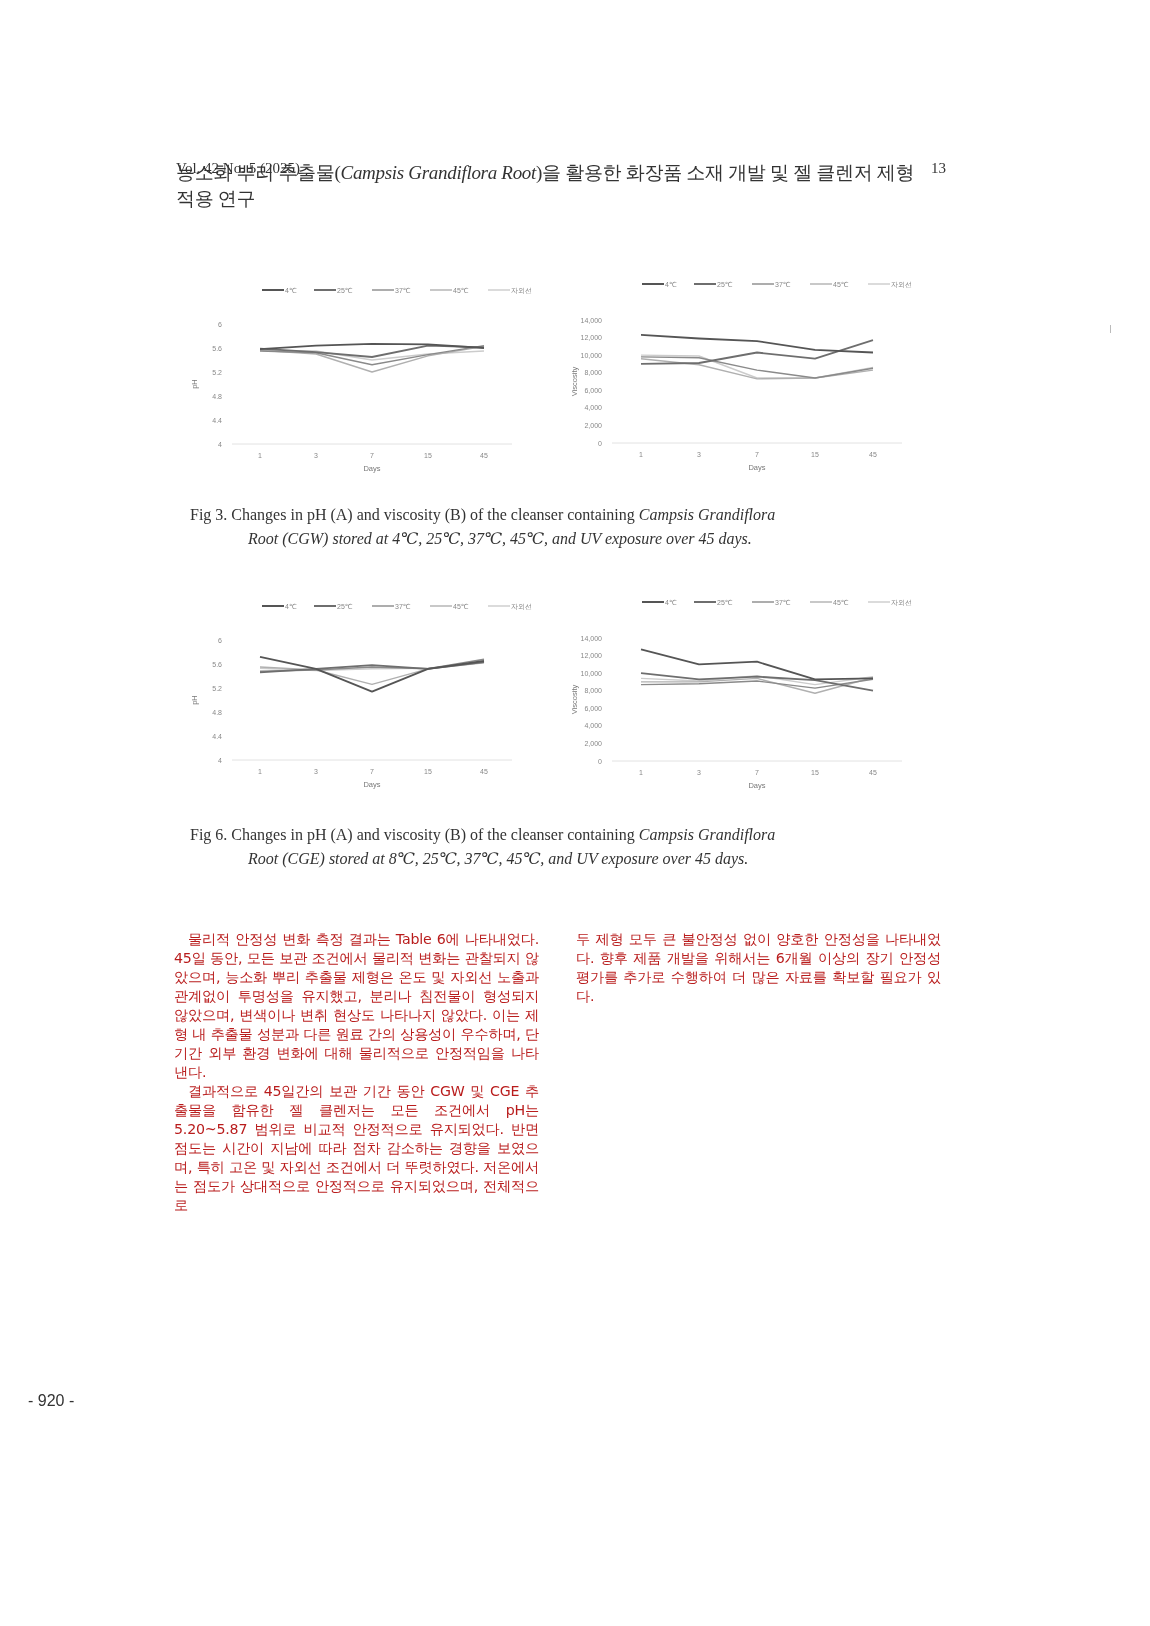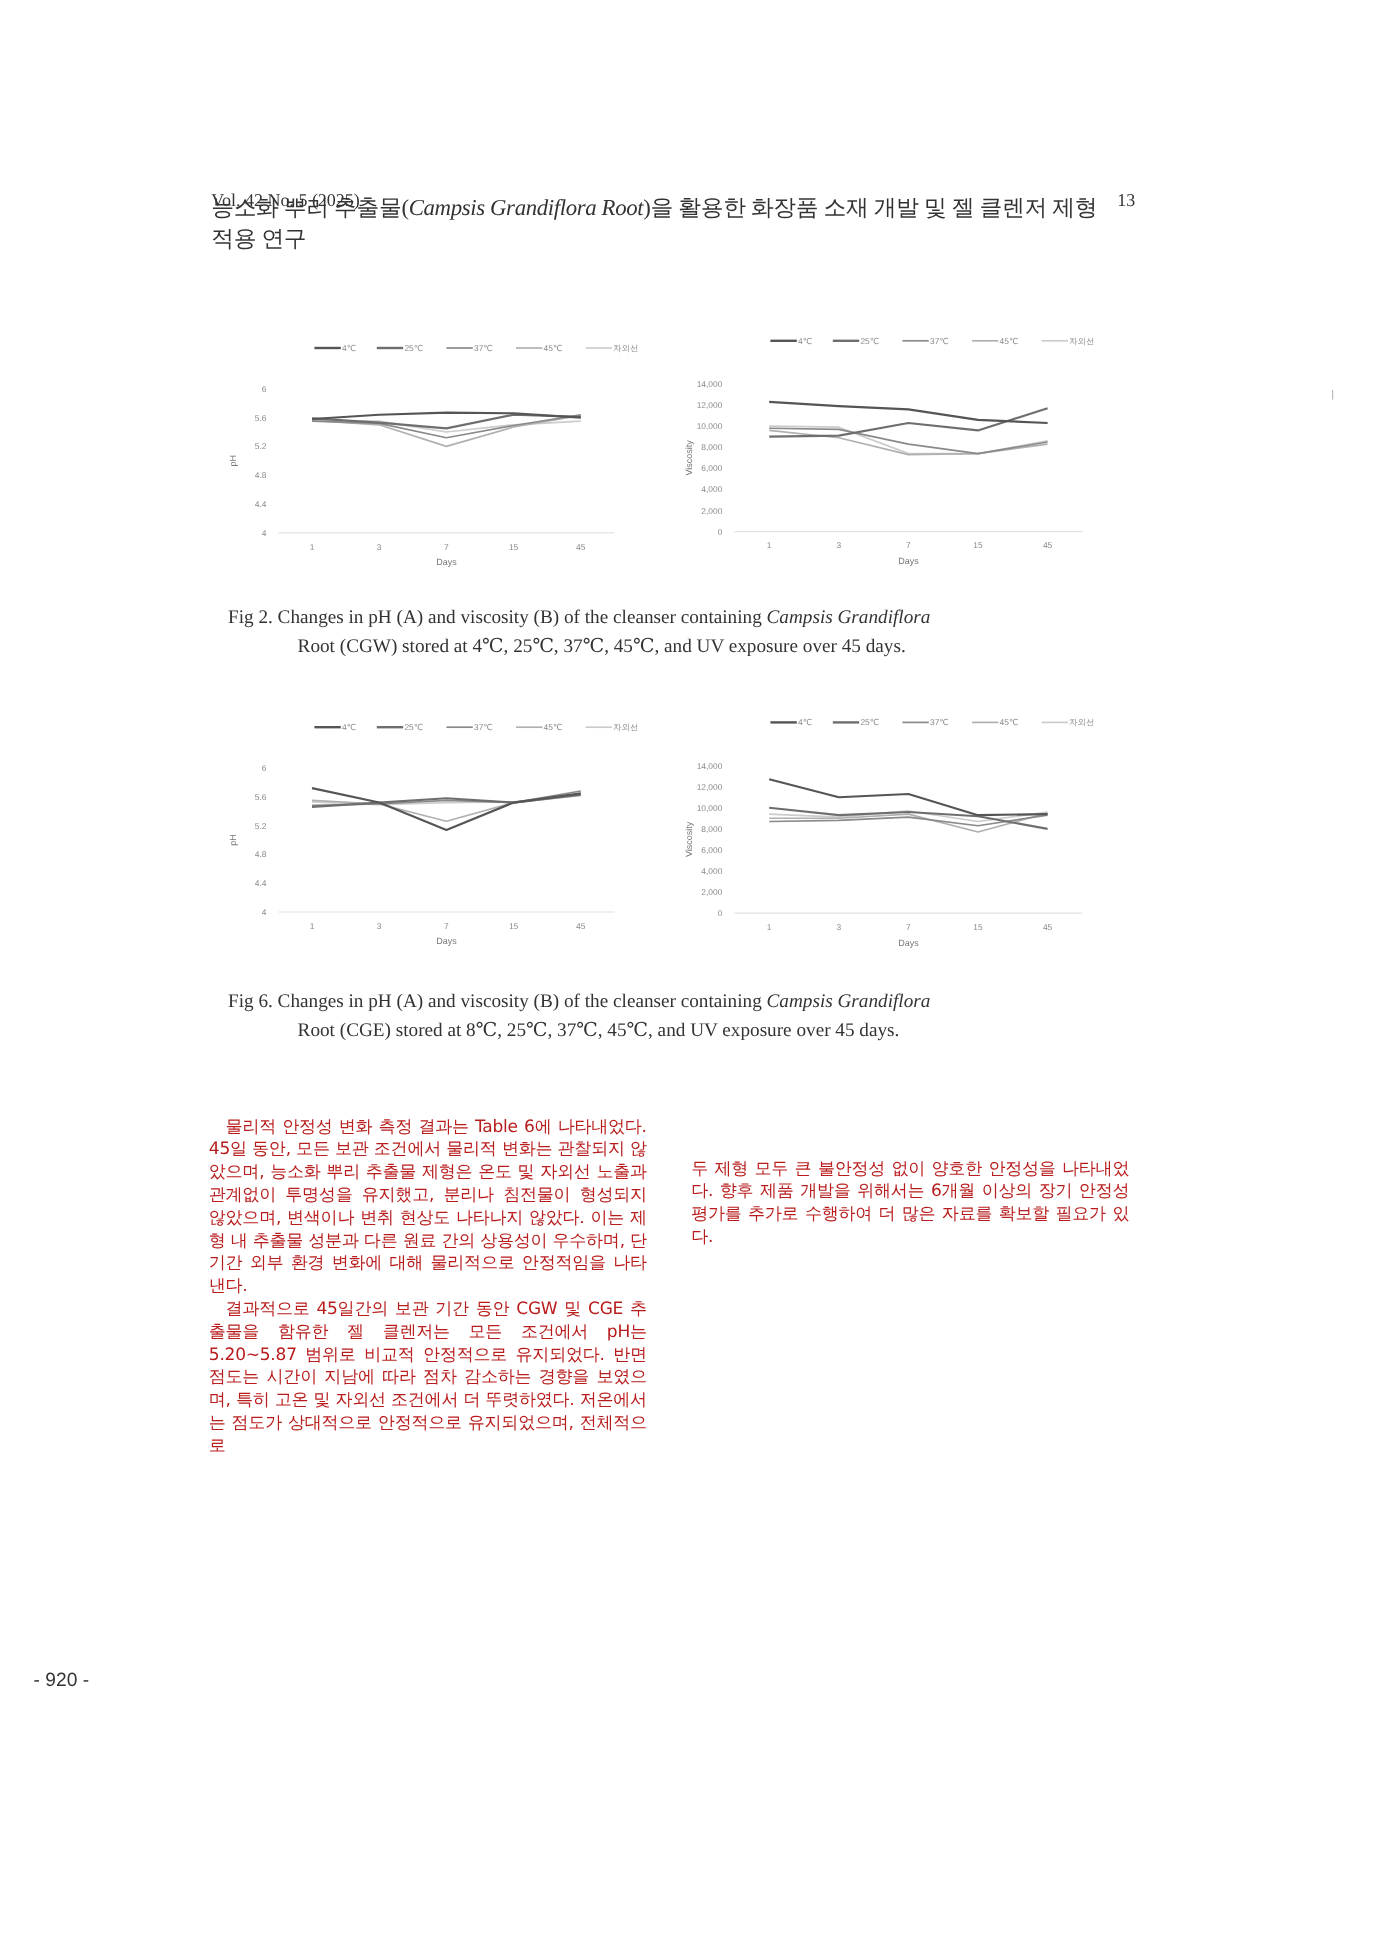--- a/index.html
+++ b/index.html
@@ -10,26 +10,26 @@
   .running-head .vol { position: absolute; left: 0; top: 0; text-align: center; }
   .running-head .title { position: absolute; right: 30px; top: 0; font-size: 19px; letter-spacing: -0.3px; }
   .running-head .pg { position: absolute; right: 0; top: 0; }
   .chart { position: absolute; }
   .chart svg { display: block; overflow: visible; }
   .tick { font-family: "Liberation Sans", "DejaVu Sans", sans-serif; font-size: 7px; fill: #888; }
   .axis-lbl { font-family: "Liberation Sans", "DejaVu Sans", sans-serif; font-size: 7.5px; fill: #777; }
   .legend-lbl { font-family: "Liberation Sans", "DejaVu Sans", sans-serif; font-size: 7px; fill: #888; }
   .caption { position: absolute; left: 190px; width: 750px; font-size: 16px; line-height: 24px;
              color: #333; text-align: justify; }
-  .caption .indent { padding-left: 58px; display: block; }
+  .caption .indent { padding-left: 58px; display: block; font-style: italic; }
   .caption i { font-style: italic; }
   .col { position: absolute; width: 365px; font-size: 14.2px; line-height: 19px; color: #b91c1c;
          text-align: justify; font-family: "DejaVu Sans", sans-serif; letter-spacing: -0.2px; }
   .col p { margin: 0; text-indent: 14px; }
-  .col p.noindent { text-indent: 0; margin-top: 35px; }
+  .col p.noindent { text-indent: 0; }
   .section-title { text-align: center; font-weight: bold; font-size: 16px; margin: 34px 0 26px 0;
                    font-family: "DejaVu Sans", sans-serif; }
   .footer-page { position: absolute; top: 1392px; left: 0; width: 1150px; text-align: left;
                  font-family: "Liberation Sans", sans-serif; font-size: 16px; color: #333; margin-left: 28px; }
   .margin-mark { position: absolute; left: 1110px; top: 325px; width: 1px; height: 8px; background: #bbb; }
 </style>
 </head>
 <body>
 
 <div class="running-head">
@@ -123,21 +123,21 @@
       <text x="15" y="111.5" text-anchor="middle" class="axis-lbl" transform="rotate(-90 15 111.5)">Viscosity</text>
       <polyline points="79.0,85.1 137.0,86.0 195.0,108.0 253.0,108.0 311.0,97.4" fill="none" stroke="#cccccc" stroke-width="1.4" stroke-linejoin="round"></polyline>
       <polyline points="79.0,88.7 137.0,94.8 195.0,108.9 253.0,108.0 311.0,100.1" fill="none" stroke="#b0b0b0" stroke-width="1.4" stroke-linejoin="round"></polyline>
       <polyline points="79.0,86.9 137.0,87.8 195.0,100.1 253.0,108.0 311.0,98.3" fill="none" stroke="#8a8a8a" stroke-width="1.4" stroke-linejoin="round"></polyline>
       <polyline points="79.0,93.9 137.0,93.0 195.0,82.5 253.0,88.7 311.0,70.2" fill="none" stroke="#6e6e6e" stroke-width="1.8" stroke-linejoin="round"></polyline>
       <polyline points="79.0,64.9 137.0,68.5 195.0,71.1 253.0,79.9 311.0,82.5" fill="none" stroke="#555555" stroke-width="1.8" stroke-linejoin="round"></polyline>
     </svg>
   </div>
 
 <div class="caption" style="top:503px;">
-  <span><span>Fig 2. Changes in pH (A) and viscosity (B) of the cleanser containing </span><i>Campsis Grandiflora</i></span>
+  <span><span>Fig 3. Changes in pH (A) and viscosity (B) of the cleanser containing </span><i>Campsis Grandiflora</i></span>
   <span class="indent">Root (CGW) stored at 4℃, 25℃, 37℃, 45℃, and UV exposure over 45 days.</span>
 </div>
 
 <div class="chart" style="left:192px; top:592px;">
     <svg width="330" height="200">
       <g>
         <line x1="70" y1="14" x2="92" y2="14" stroke="#555555" stroke-width="2"></line>
         <text x="93" y="16.5" class="legend-lbl">4℃</text>
       </g>
       <g>

